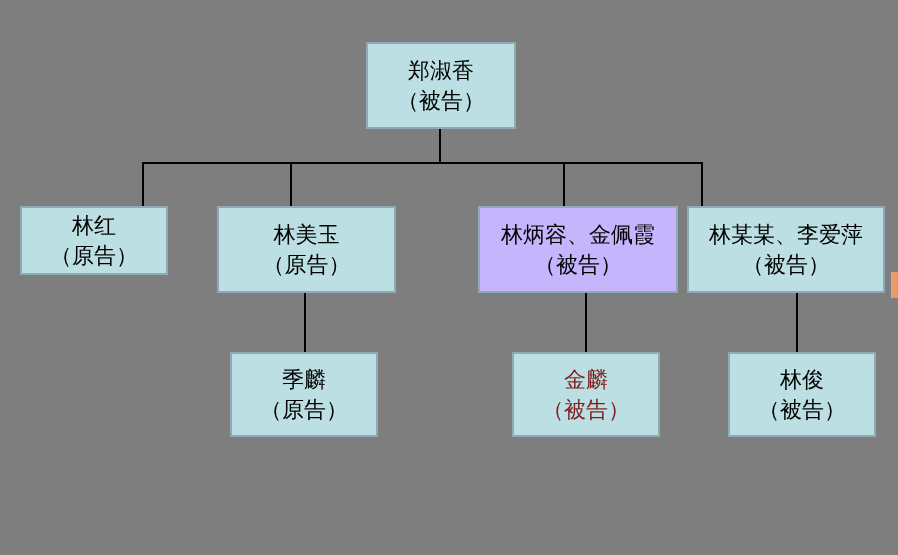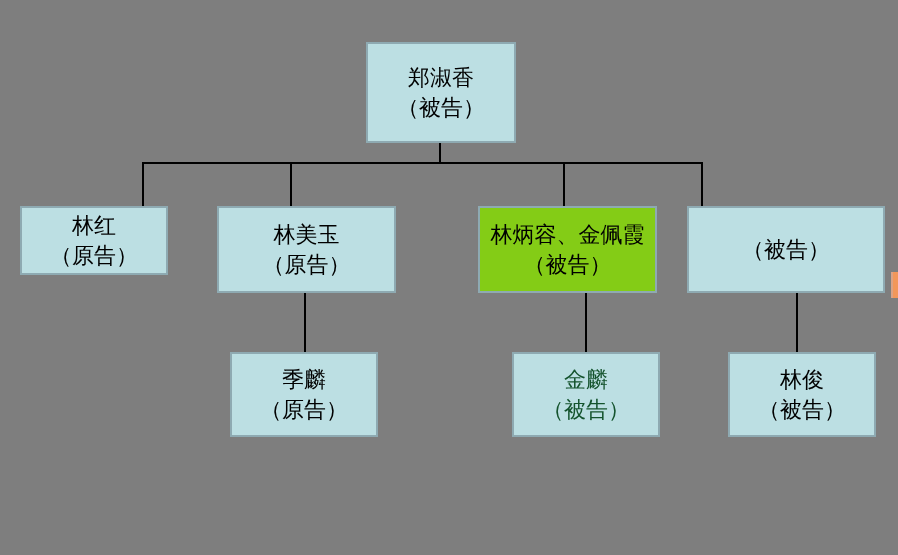--- a/index.html
+++ b/index.html
@@ -47,44 +47,45 @@
   <div id="fragment" class="fragment" style="left: 891px; top: 272px; width: 7px; height: 26px; background: rgb(242, 151, 90); border-left: 2px solid rgb(220, 162, 132);"></div>
 <div class="line" style="left: 439px; top: 128px; width: 2px; height: 35px; background: rgb(0, 0, 0);"></div>
     <div class="line" style="left: 142px; top: 162px; width: 561px; height: 2px; background: rgb(0, 0, 0);"></div>
     <div class="line" style="left: 142px; top: 162px; width: 2px; height: 45px; background: rgb(0, 0, 0);"></div>
     <div class="line" style="left: 290px; top: 162px; width: 2px; height: 45px; background: rgb(0, 0, 0);"></div>
     <div class="line" style="left: 563px; top: 162px; width: 2px; height: 45px; background: rgb(0, 0, 0);"></div>
     <div class="line" style="left: 701px; top: 162px; width: 2px; height: 45px; background: rgb(0, 0, 0);"></div>
     <div class="line" style="left: 304px; top: 292px; width: 2px; height: 61px; background: rgb(0, 0, 0);"></div>
     <div class="line" style="left: 585px; top: 292px; width: 2px; height: 61px; background: rgb(0, 0, 0);"></div>
     <div class="line" style="left: 796px; top: 292px; width: 2px; height: 61px; background: rgb(0, 0, 0);"></div>
-    <div class="node" style="left: 366px; top: 42px; width: 150px; height: 101px; background: rgb(188, 223, 227); border-color: rgb(142, 170, 178); color: rgb(0, 0, 0);">
+    <div class="node" style="left: 366px; top: 42px; width: 150px; height: 87px; background: rgb(188, 223, 227); border-color: rgb(142, 170, 178); color: rgb(0, 0, 0);">
       <span>郑淑香</span>
       <span>（被告）</span>
     </div>
     <div class="node" style="left: 20px; top: 206px; width: 148px; height: 69px; background: rgb(188, 223, 227); border-color: rgb(142, 170, 178); color: rgb(0, 0, 0);">
       <span>林红</span>
       <span>（原告）</span>
     </div>
     <div class="node" style="left: 217px; top: 206px; width: 179px; height: 87px; background: rgb(188, 223, 227); border-color: rgb(142, 170, 178); color: rgb(0, 0, 0);">
       <span>林美玉</span>
       <span>（原告）</span>
     </div>
-    <div class="node" style="left: 478px; top: 206px; width: 179px; height: 87px; background: #84cc16; border-color: rgb(142, 170, 178); color: rgb(0, 0, 0);">
+    <div class="node" style="left: 478px; top: 206px; width: 200px; height: 87px; background: #c4b5fd; border-color: rgb(142, 170, 178); color: rgb(0, 0, 0);">
       <span>林炳容、金佩霞</span>
       <span>（被告）</span>
     </div>
     <div class="node" style="left: 687px; top: 206px; width: 198px; height: 87px; background: rgb(188, 223, 227); border-color: rgb(142, 170, 178); color: rgb(0, 0, 0);">
+      <span>林某某、李爱萍</span>
       <span>（被告）</span>
     </div>
     <div class="node" style="left: 230px; top: 352px; width: 148px; height: 85px; background: rgb(188, 223, 227); border-color: rgb(142, 170, 178); color: rgb(0, 0, 0);">
       <span>季麟</span>
       <span>（原告）</span>
     </div>
-    <div class="node" style="left: 512px; top: 352px; width: 148px; height: 85px; background: rgb(188, 223, 227); border-color: rgb(142, 170, 178); color: #14532d;">
+    <div class="node" style="left: 512px; top: 352px; width: 148px; height: 85px; background: rgb(188, 223, 227); border-color: rgb(142, 170, 178); color: #7f1d1d;">
       <span>金麟</span>
       <span>（被告）</span>
     </div>
     <div class="node" style="left: 728px; top: 352px; width: 148px; height: 85px; background: rgb(188, 223, 227); border-color: rgb(142, 170, 178); color: rgb(0, 0, 0);">
       <span>林俊</span>
       <span>（被告）</span>
     </div>
   </div>
 
 </body></html>

